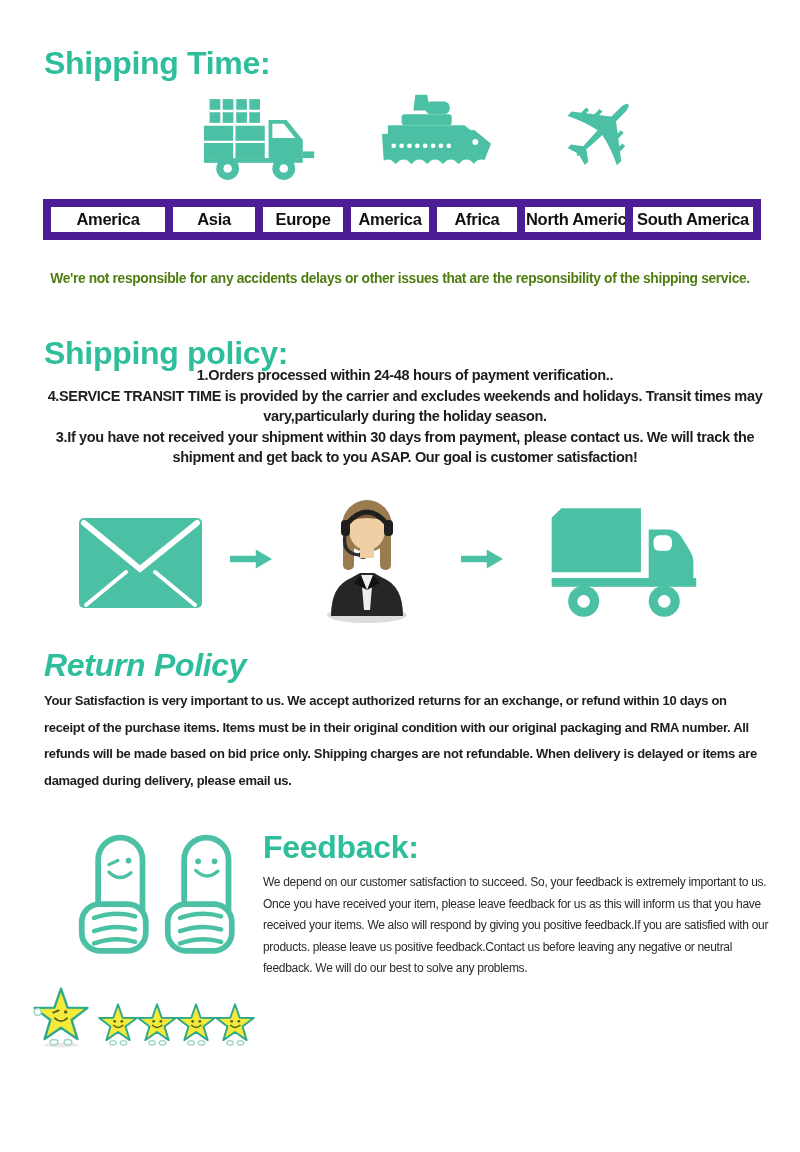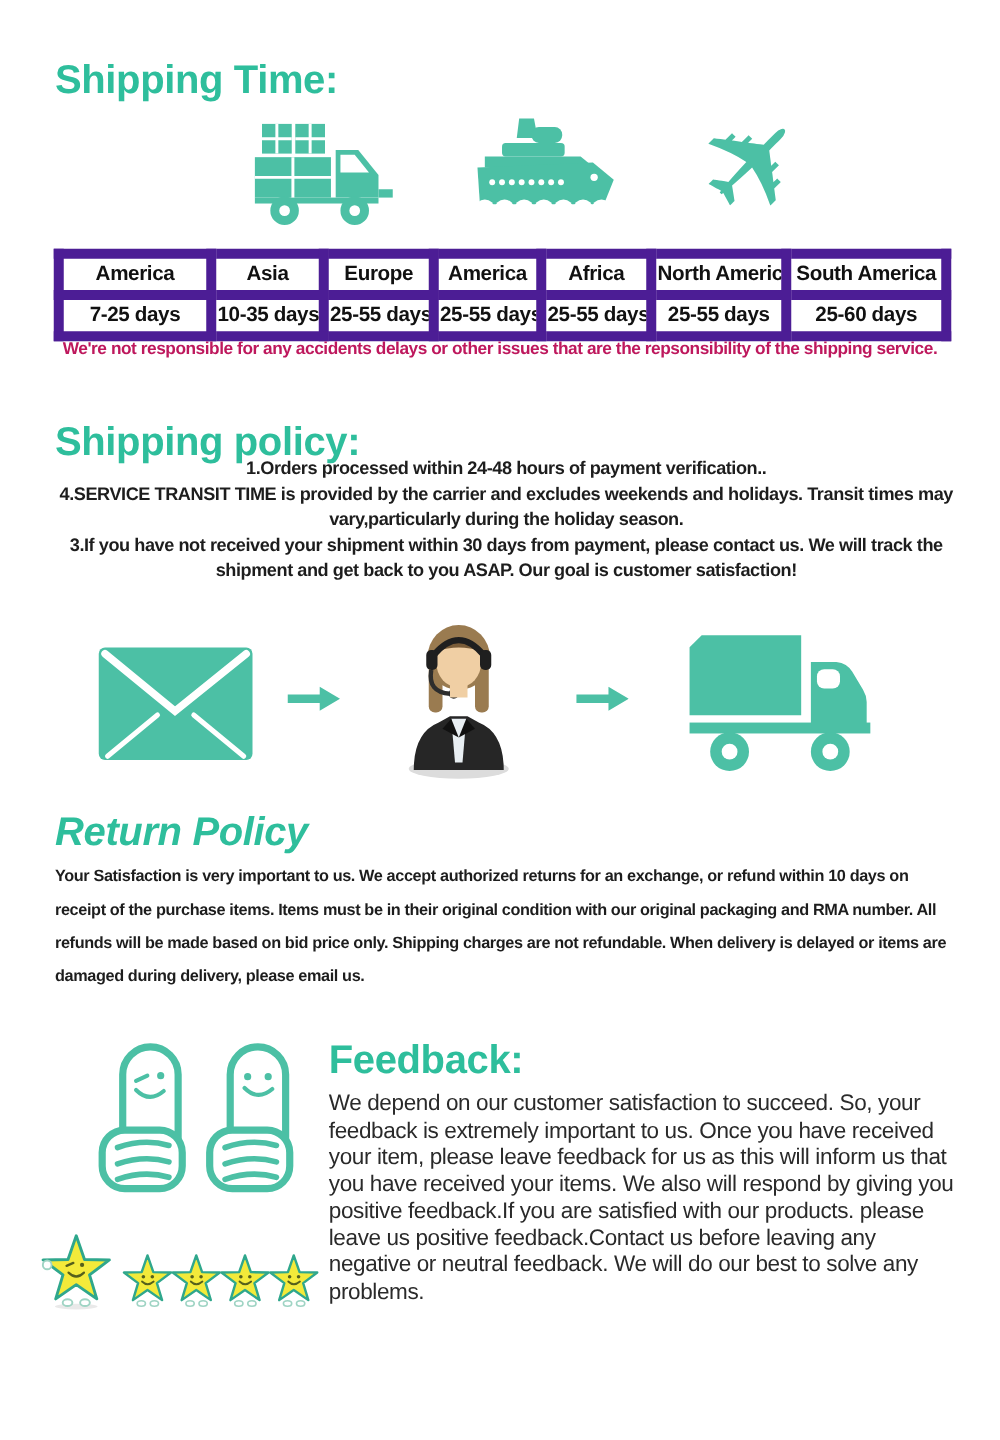--- a/index.html
+++ b/index.html
@@ -18,30 +18,30 @@
     display:inline-block;transform:rotate(-45deg);
   }
   
   table.ship-table{border-collapse:collapse;table-layout:fixed;}
   table.ship-table th,table.ship-table td{
     border:8px solid #4c1d95;text-align:center;vertical-align:middle;
     font-size:16.5px;font-weight:600;letter-spacing:-0.3px;color:#111;
     height:25px;padding:0 1px;white-space:nowrap;overflow:hidden;
   }
   .disclaimer{
-    width:800px;text-align:center;font-size:13.8px;font-weight:600;letter-spacing:-0.35px;color:#be185d;margin:0;
+    width:800px;text-align:center;font-size:13.8px;font-weight:600;letter-spacing:-0.35px;color:#4d7c0f;margin:0;
   }
   .policy-list p{
     margin:0;font-size:14.5px;font-weight:600;line-height:20.5px;letter-spacing:-0.35px;color:#1d1d1d;
   }
   .return-body{
     margin:0;font-size:13px;font-weight:600;line-height:26.5px;letter-spacing:-0.3px;color:#1d1d1d;
   }
   .feedback-body{
-    margin:0;font-size:18px;font-weight:500;line-height:21.5px;letter-spacing:-0.3px;color:#2a2a2a;
+    margin:0;font-size:12px;font-weight:500;line-height:21.5px;letter-spacing:-0.3px;color:#2a2a2a;
   }
 </style>
 </head>
 <body>
 
 <div id="page">
 
   <h1 class="heading abs" style="left:44px;top:46px;">Shipping Time:</h1>
 
   <svg class="abs icon" style="left:202px;top:96px;" width="116" height="88" viewBox="0 0 122 90">
@@ -108,29 +108,20 @@
     <tbody>
         <tr>
       <th>America</th>
       <th>Asia</th>
       <th>Europe</th>
       <th>America</th>
       <th>Africa</th>
       <th>North America</th>
       <th>South America</th>
     </tr>
-    <tr>
-      <td>7-25 days</td>
-      <td>10-35 days</td>
-      <td>25-55 days</td>
-      <td>25-55 days</td>
-      <td>25-55 days</td>
-      <td>25-55 days</td>
-      <td>25-60 days</td>
-    </tr>
   </tbody>
     </table>
 
   <p class="disclaimer abs" style="left:0;top:271px;">We're not responsible for any accidents delays or other issues that are the repsonsibility of the shipping service.</p>
 
   <h2 class="heading abs" style="left:44px;top:336px;">Shipping policy:</h2>
 
   <div class="policy-list abs" style="left:44px;top:365px;width:722px;text-align:center;">
     <p>1.Orders processed within 24-48 hours of payment verification..</p>
     <p>4.SERVICE TRANSIT TIME is provided by the carrier and excludes weekends and holidays. Transit times may vary,particularly during the holiday season.</p>

